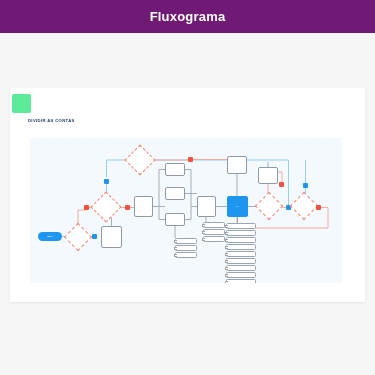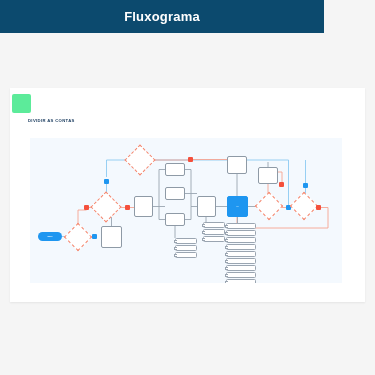--- a/index.html
+++ b/index.html
@@ -8,22 +8,22 @@
     width: 375px; height: 375px;
     background: #f5f5f5;
     font-family: "Liberation Sans", sans-serif;
     overflow: hidden;
   }
   #app { position: relative; width: 375px; height: 375px; background: #f5f5f5; }
 
   
   .header {
     position: absolute; left: 0; top: 0;
-    width: 324px; height: 33px;
-    background: #0c4a6e;
+    width: 375px; height: 33px;
+    background: #701a75;
     display: flex; align-items: center; justify-content: center;
   }
   .header-title {
     color: #ffffff; font-size: 13px; font-weight: bold; letter-spacing: .2px;
   }
 
   
   .card {
     position: absolute; left: 10px; top: 88px;
     width: 355px; height: 214px;

